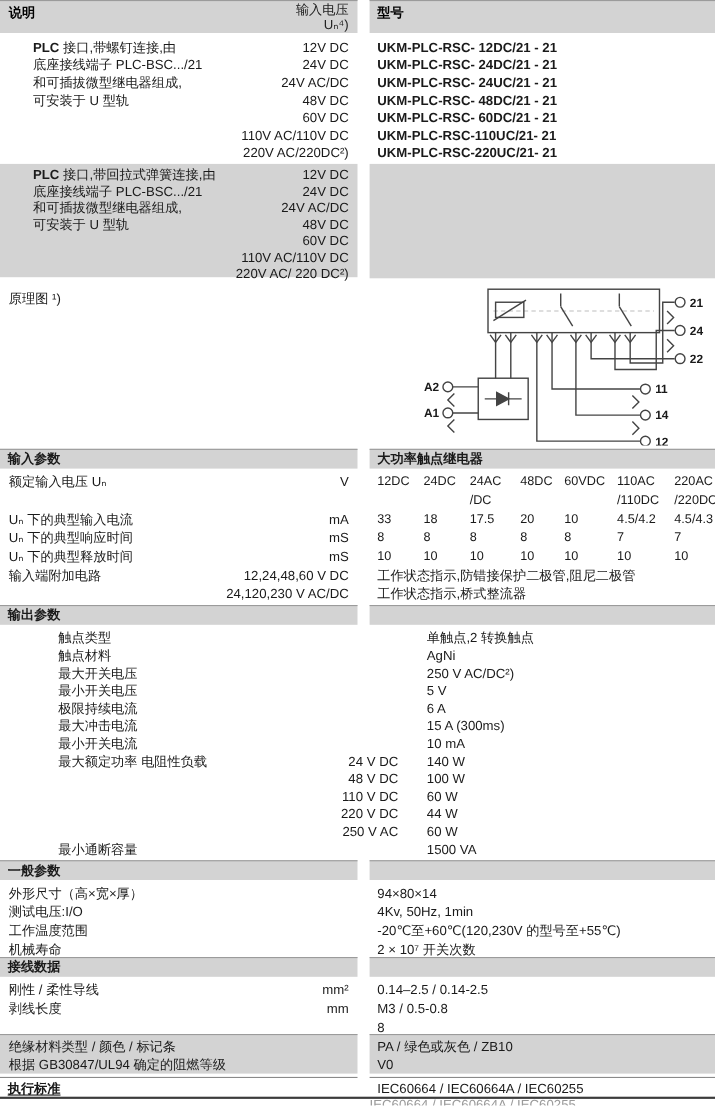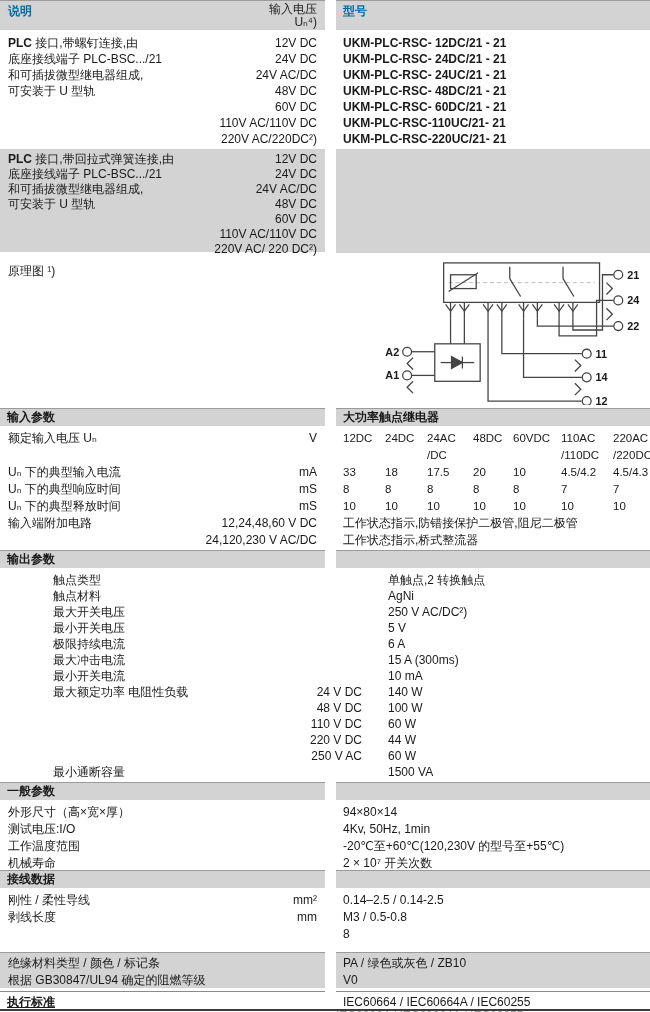--- a/index.html
+++ b/index.html
@@ -11,29 +11,29 @@
   }
   .cols { display:flex; width:650px; }
   .lcol { width:325px; flex:none; box-sizing:border-box; }
   .gut  { width:11px;  flex:none; }
   .rcol { width:314px; flex:none; box-sizing:border-box; }
   .band { background:#d3d3d3; border-top:1px solid #9b9b9b; }
 
   
   .hdr-band .lcol, .hdr-band .rcol { height:30px; }
   .hdrL { display:flex; justify-content:space-between; padding:2px 8px 0 8px; }
-  .hdr-title { font-weight:bold; color:#0369a1; }
+  .hdr-title { font-weight:bold; color:#000000; }
   .hdr-volt { text-align:right; line-height:13px; color:#222; }
   .hdrR { padding:2px 0 0 7px; }
 
   
   .blockrow { }
   .blk { display:flex; padding:5px 0 0 8px; height:114px; }
   .blk2 { height:103px; padding-top:3px; }
-  .desc { width:168px; }
+  .desc { width:168px;margin-left:22px; }
   .dline { height:16px; line-height:16px; white-space:nowrap; }
   .blk2 .dline { height:15px; line-height:15px; }
   .vlist { flex:1; text-align:right; padding-right:8px; }
   .vline { height:16px; line-height:16px; }
   .blk2 .vline { height:15px; line-height:15px; }
   .mlist { padding:5px 0 0 7px; }
   .mline { height:16px; line-height:16px; font-weight:bold; }
   .grayfill { background:#d3d3d3; height:104px; margin-top:2px; }
   .graybg { background:#d3d3d3; margin-top:2px; }
 
@@ -45,21 +45,21 @@
   
   .secband .lcol, .secband .rcol { height:18px; line-height:17px; font-weight:bold; padding-left:7px; }
   .ln { display:flex; height:17px; line-height:17px; white-space:nowrap; }
   .lrows { padding:4px 0 0 8px; }
   .rrows { padding:4px 0 0 7px; }
   .u { margin-left:auto; padding-right:8px; text-align:right; }
   .inputrows { height:124px; }
   .outrows .ln { height:16px; line-height:16px; }
   .outrows { height:214px;padding-left:45px; }
   .genrows { height:70px;text-align:center; }
-  .wirerows { height:64px; }
+  .wirerows { height:52px; }
 
   
   .grid7 { display:grid; grid-template-columns:42px 42px 46px 40px 48px 52px 37px; grid-auto-rows:17px; font-size:11.5px; }
   .grid7 div { line-height:17px; white-space:nowrap; }
   .note { height:17px; line-height:17px; white-space:nowrap; }
 
   
   .insband .lcol, .insband .rcol { height:36px; padding:2px 0 0 7px; }
   .insband .ln { height:17px; }
   .insband .lcol .ln { padding-left:1px; }

